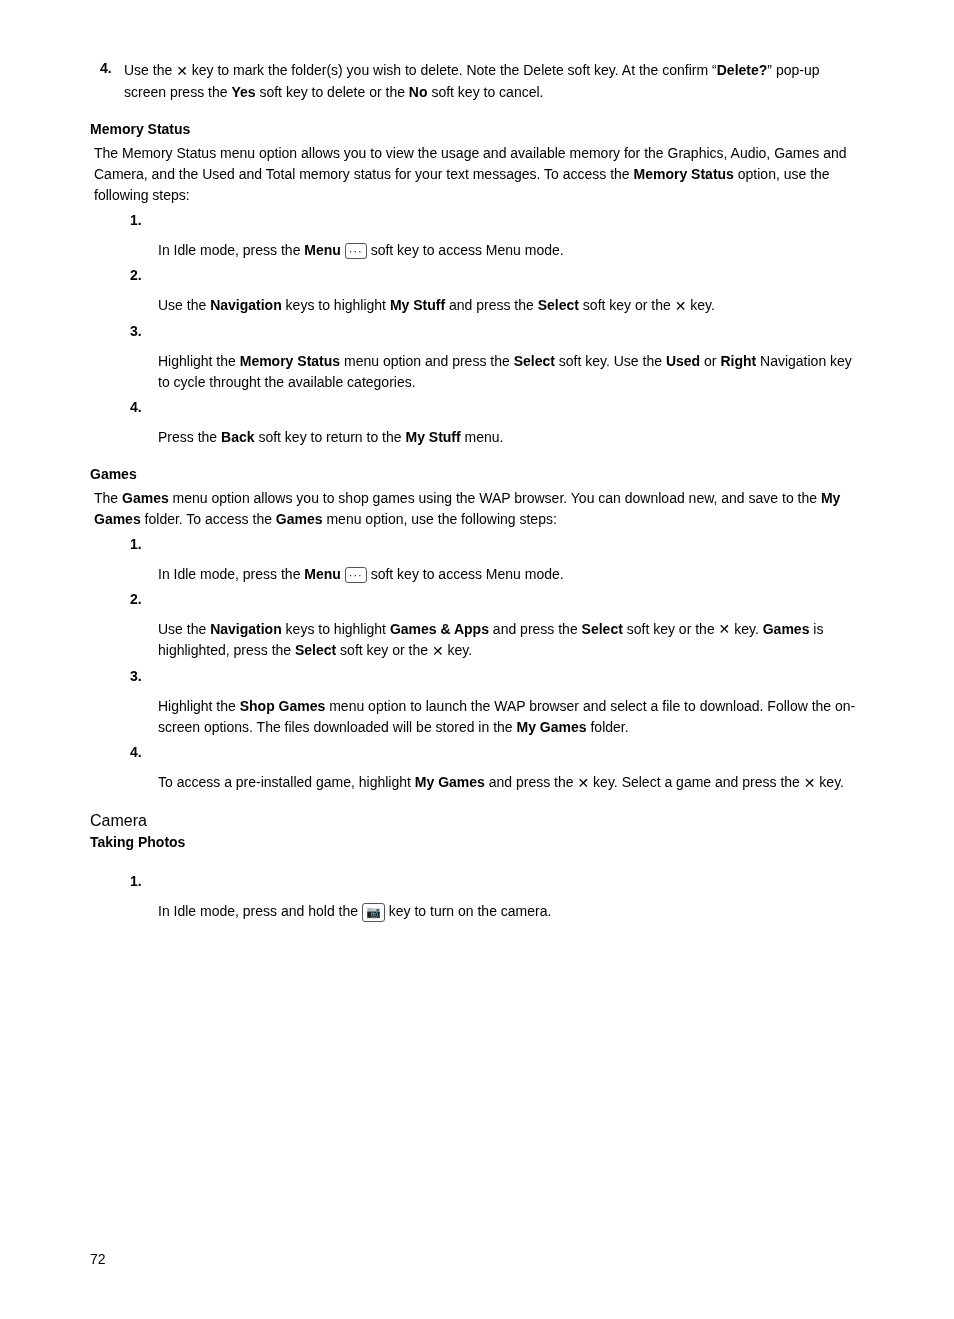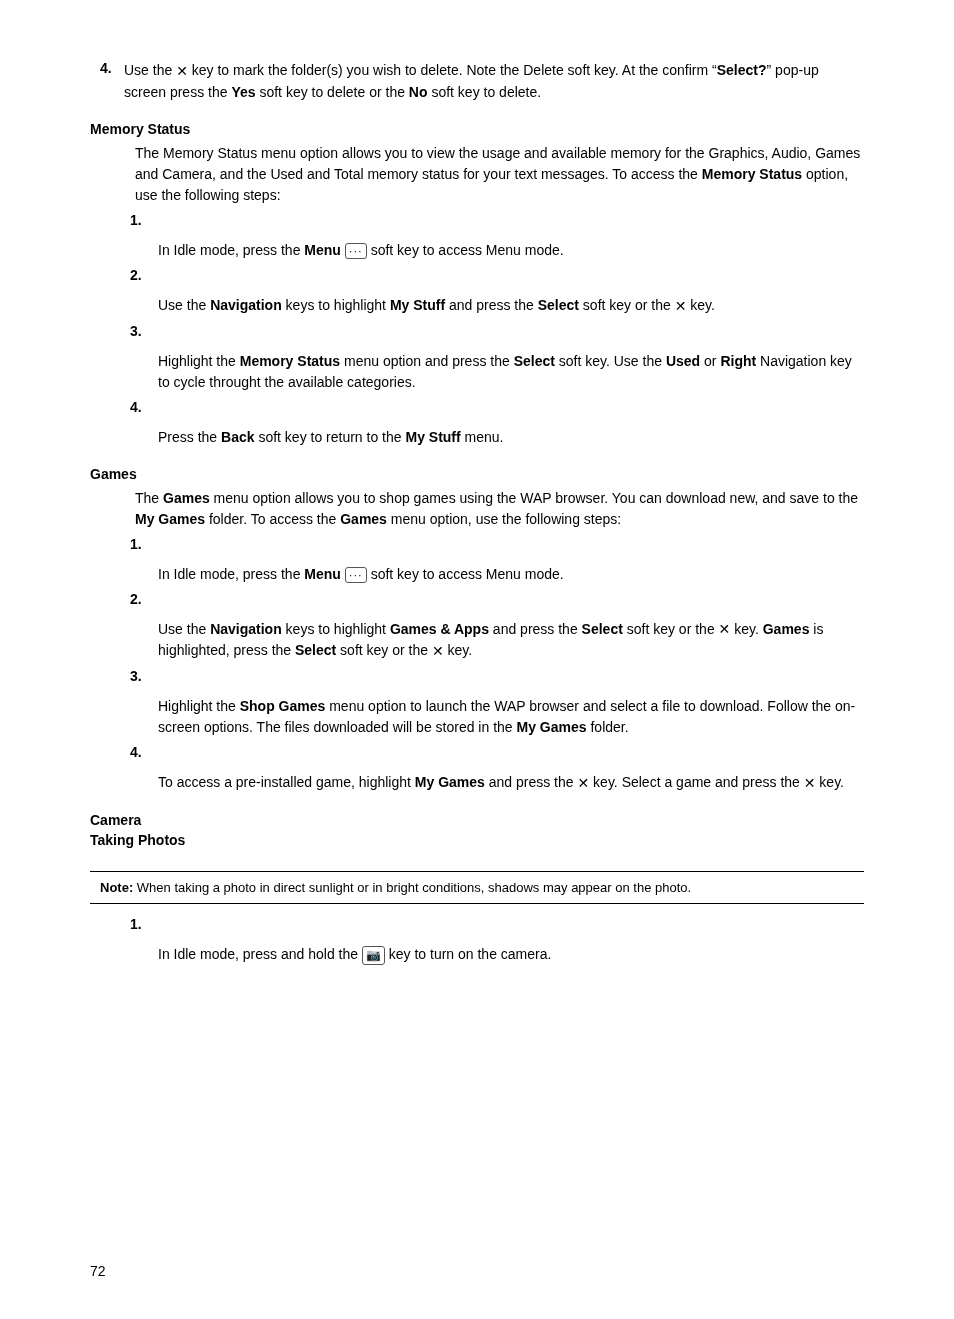--- a/index.html
+++ b/index.html
@@ -46,21 +46,20 @@
       font-weight: bold;
       font-size: 14px;
       margin-top: 18px;
       margin-bottom: 6px;
     }
 
     .section-body {
       margin-bottom: 6px;
       line-height: 1.5;
       padding-left: 4px;
-      margin-left: 41px;
     }
 
     .numbered-list {
       margin-left: 40px;
       margin-top: 4px;
       margin-bottom: 4px;
     }
 
     .numbered-list .step-block {
       margin-bottom: 6px;
@@ -74,21 +73,21 @@
       font-size: 13px;
       line-height: 1.5;
     }
 
     .note-box .note-label {
       font-weight: bold;
     }
 
     .page-number {
       position: absolute;
-      bottom: 40px;
+      bottom: 52px;
       left: 90px;
       font-size: 14px;
     }
 
     .menu-icon {
       display: inline-block;
       border: 1px solid #555;
       border-radius: 3px;
       padding: 0px 3px;
       font-size: 11px;
@@ -125,22 +124,22 @@
       min-width: 24px;
       flex-shrink: 0;
     }
 
     .top-step-content {
       flex: 1;
       line-height: 1.5;
     }
 
     .camera-section-title {
-      font-weight: bold;
-      font-size: 14px;
+      font-weight: normal;
+      font-size: 16px;
       margin-top: 18px;
       margin-bottom: 4px;
     }
 
     .taking-photos-title {
       font-weight: bold;
       font-size: 14px;
       margin-top: 4px;
       margin-bottom: 23px;
     }
@@ -148,21 +147,21 @@
 </head>
 <body>
 
 <div class="page">
 
   <div class="top-step">
     <span class="top-step-number"><span>4.</span></span>
     <span class="top-step-content">
       <span>Use the</span>
       <span class="cross-key">✕</span>
-      <span>key to mark the folder(s) you wish to delete. Note the Delete soft key. At the confirm “</span><strong>Select?</strong><span>” pop-up screen press the</span> <strong>Yes</strong> <span>soft key to delete or the</span> <strong>No</strong> <span>soft key to delete.</span>
+      <span>key to mark the folder(s) you wish to delete. Note the Delete soft key. At the confirm “</span><strong>Delete?</strong><span>” pop-up screen press the</span> <strong>Yes</strong> <span>soft key to delete or the</span> <strong>No</strong> <span>soft key to cancel.</span>
     </span>
   </div>
 
   <div class="section-title">Memory Status</div>
   <div class="section-body">
     <span>The Memory Status menu option allows you to view the usage and available memory for the Graphics, Audio, Games and Camera, and the Used and Total memory status for your text messages. To access the</span> <strong>Memory Status</strong> <span>option, use the following steps:</span>
   </div>
 
   <div class="numbered-list">
 
@@ -229,24 +228,20 @@
       <span class="step-content">
         To access a pre-installed game, highlight <strong>My Games</strong> and press the <span class="cross-key">✕</span> key. Select a game and press the <span class="cross-key">✕</span> key.
       </span>
     </div>
 
   </div>
 
   <div class="camera-section-title">Camera</div>
   <div class="taking-photos-title">Taking Photos</div>
 
-  <div class="note-box">
-    <span class="note-label">Note:</span>
-    <span>When taking a photo in direct sunlight or in bright conditions, shadows may appear on the photo.</span>
-  </div>
 
   <div class="numbered-list">
     <div class="step-block">
       <span class="step-number">1.</span>
       <span class="step-content">
         In Idle mode, press and hold the <span class="camera-key">📷</span> key to turn on the camera.
       </span>
     </div>
   </div>
 

